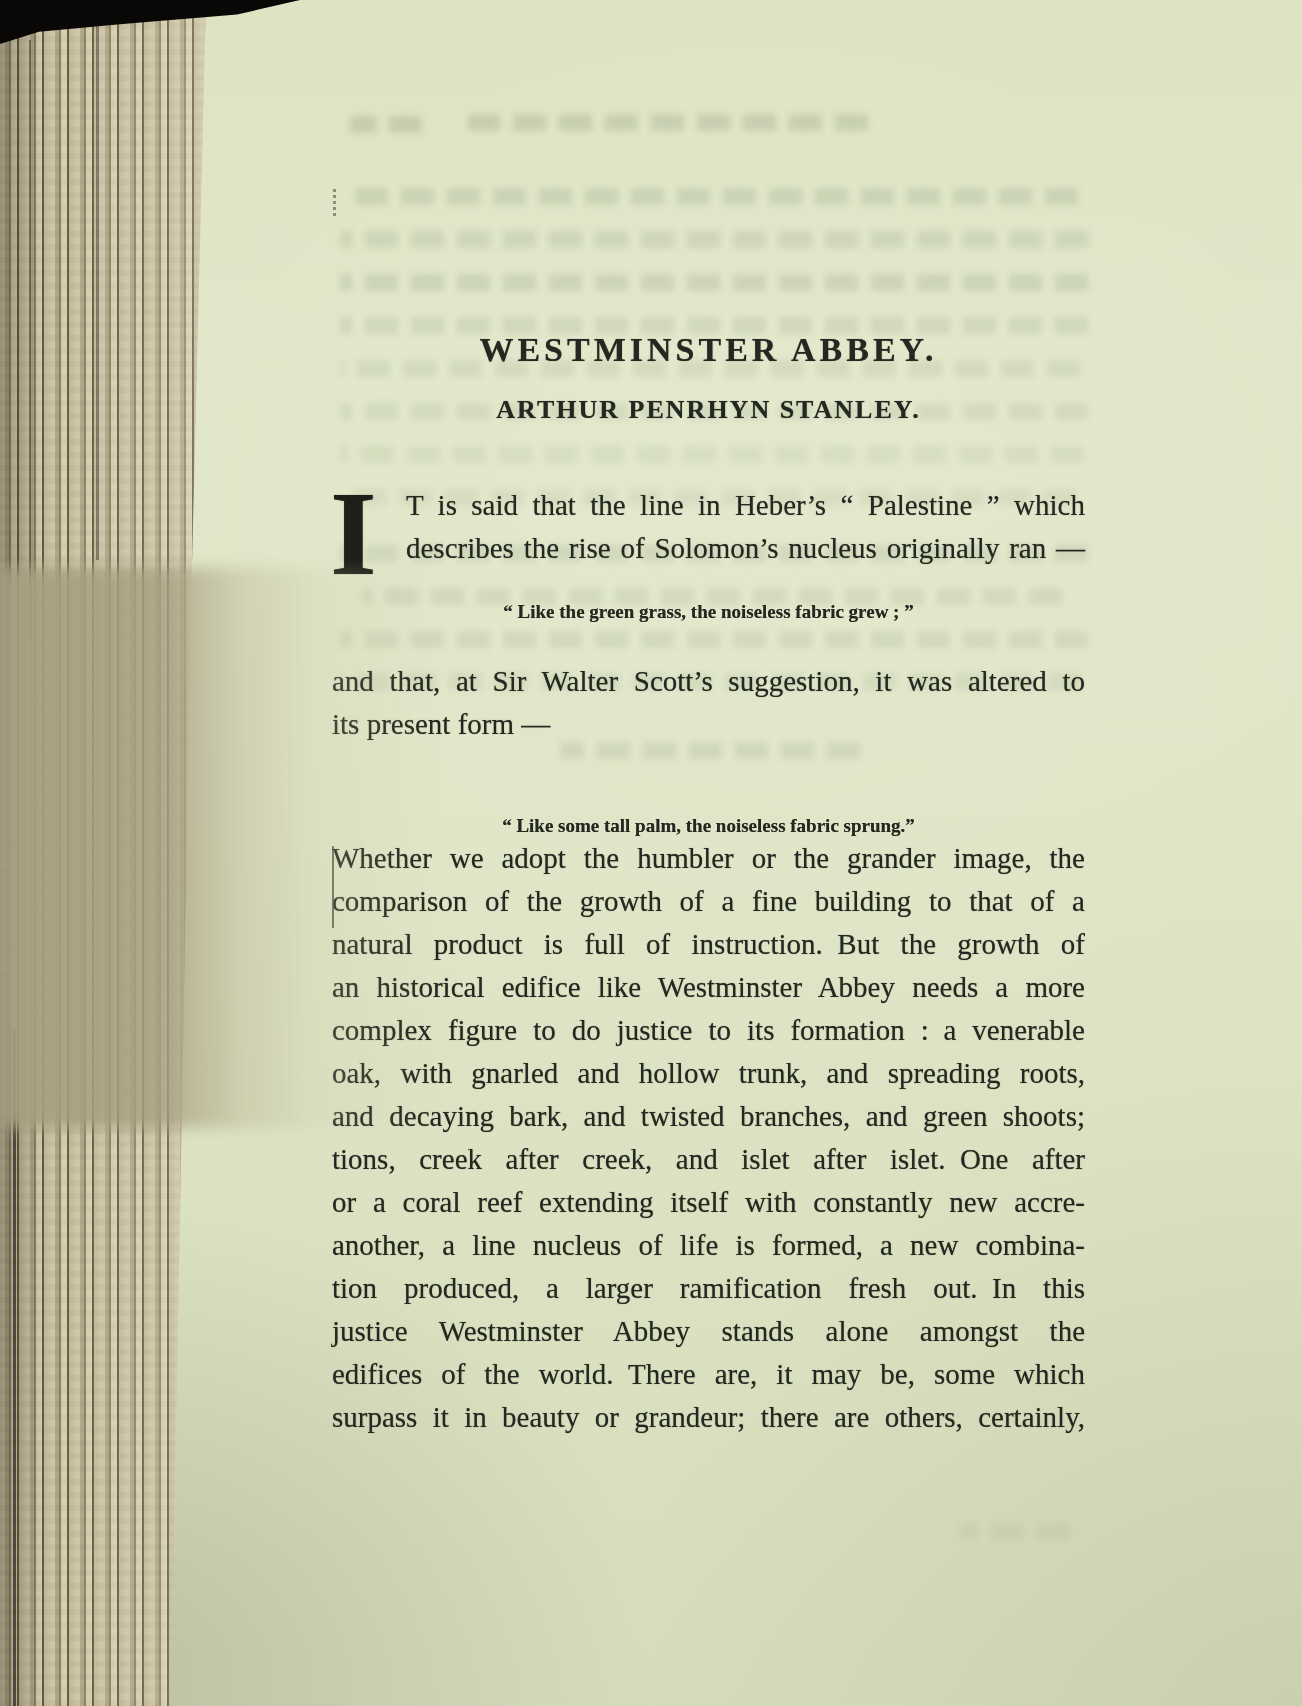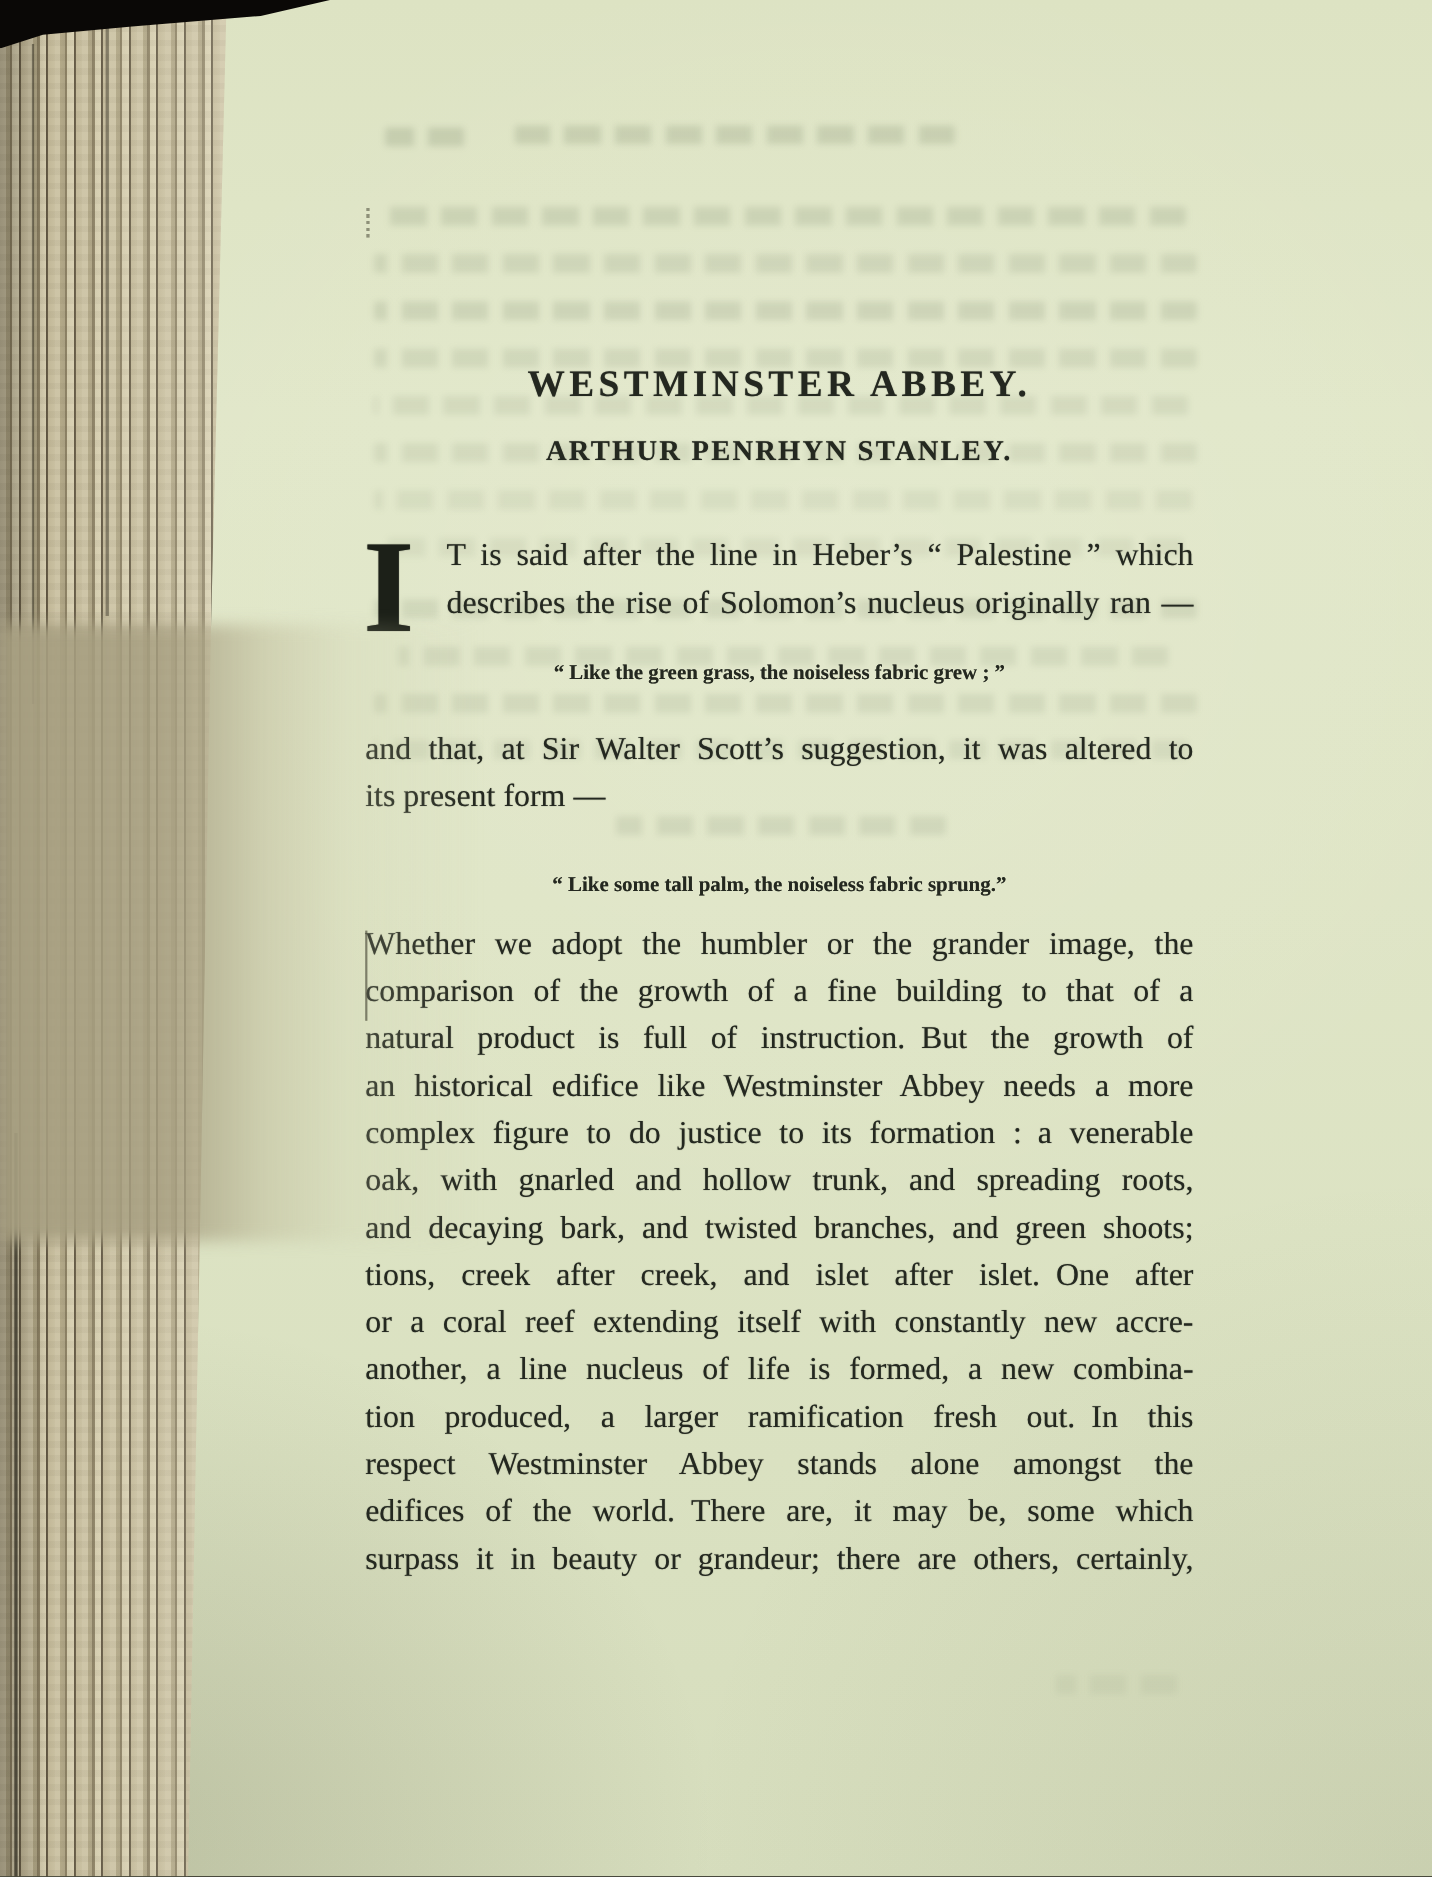--- a/index.html
+++ b/index.html
@@ -34,21 +34,21 @@
   }
   .lines{font-size:29px;}
   .lines .jline{height:43px;line-height:43px;text-align:justify;text-align-last:justify;white-space:pre-wrap;}
   .lines.last-left .jline:last-child{text-align-last:left;}
   .lines.indent .jline{padding-left:74px;}
   .p1{top:484px;}
   .p2{top:660px;}
   .p3{top:837px;}
   .quote{font-size:19px;line-height:31px;text-align:center;font-weight:bold;text-shadow:0 0 .6px rgba(30,34,24,.6);}
   .q1{top:596px;}
-  .q2{top:789px;}
+  .q2{top:810px;}
   .dropcap{
     position:absolute;left:330px;top:474px;font-size:120px;line-height:1;font-weight:bold;
     color:#1c2018;text-shadow:0 0 1px rgba(20,24,16,.7);
   }
   
   .edges{
     position:absolute;left:0;top:0;width:206px;height:1706px;
     clip-path:polygon(0 0,100% 0,93% 34%,83% 100%,0 100%);
     background:
       linear-gradient(90deg, rgba(35,30,20,0.30) 0, rgba(35,30,20,0) 22%, rgba(240,238,220,0.14) 78%, rgba(245,242,225,0.22) 100%),
@@ -108,21 +108,21 @@
   <i style="top:742px;right:560px;width:300px;opacity:.22"></i>
   <i style="top:1523px;right:960px;width:110px;opacity:.13"></i>
 </div>
 
 <div class="sheet">
   <div class="tb title">WESTMINSTER ABBEY.</div>
   <div class="tb author">ARTHUR PENRHYN STANLEY.</div>
 
   <div class="dropcap">I</div>
   <div class="tb lines indent p1">
-      <div class="jline">T is said after the line in Heber’s “ Palestine ” which</div>
+      <div class="jline">T is said that the line in Heber’s “ Palestine ” which</div>
       <div class="jline">describes the rise of Solomon’s nucleus originally ran —</div>
     </div>
 
   <div class="tb quote q1">“ Like the green grass, the noiseless fabric grew ; ”</div>
 
   <div class="tb lines last-left p2">
       <div class="jline">and that, at Sir Walter Scott’s suggestion, it was altered to</div>
       <div class="jline">its present form —</div>
     </div>
 
@@ -133,21 +133,21 @@
       <div class="jline">comparison of the growth of a fine building to that of a</div>
       <div class="jline">natural product is full of instruction. But the growth of</div>
       <div class="jline">an historical edifice like Westminster Abbey needs a more</div>
       <div class="jline">complex figure to do justice to its formation : a venerable</div>
       <div class="jline">oak, with gnarled and hollow trunk, and spreading roots,</div>
       <div class="jline">and decaying bark, and twisted branches, and green shoots;</div>
       <div class="jline">tions, creek after creek, and islet after islet. One after</div>
       <div class="jline">or a coral reef extending itself with constantly new accre-</div>
       <div class="jline">another, a line nucleus of life is formed, a new combina-</div>
       <div class="jline">tion produced, a larger ramification fresh out. In this</div>
-      <div class="jline">respect Westminster Abbey stands alone amongst the</div>
+      <div class="jline">justice Westminster Abbey stands alone amongst the</div>
       <div class="jline">edifices of the world. There are, it may be, some which</div>
       <div class="jline">surpass it in beauty or grandeur; there are others, certainly,</div>
     </div>
 
   <div class="mark m1"></div>
   <div class="mark m2"></div>
 </div>
 
 <div class="edges">
   <div class="edge-line l2"></div>

